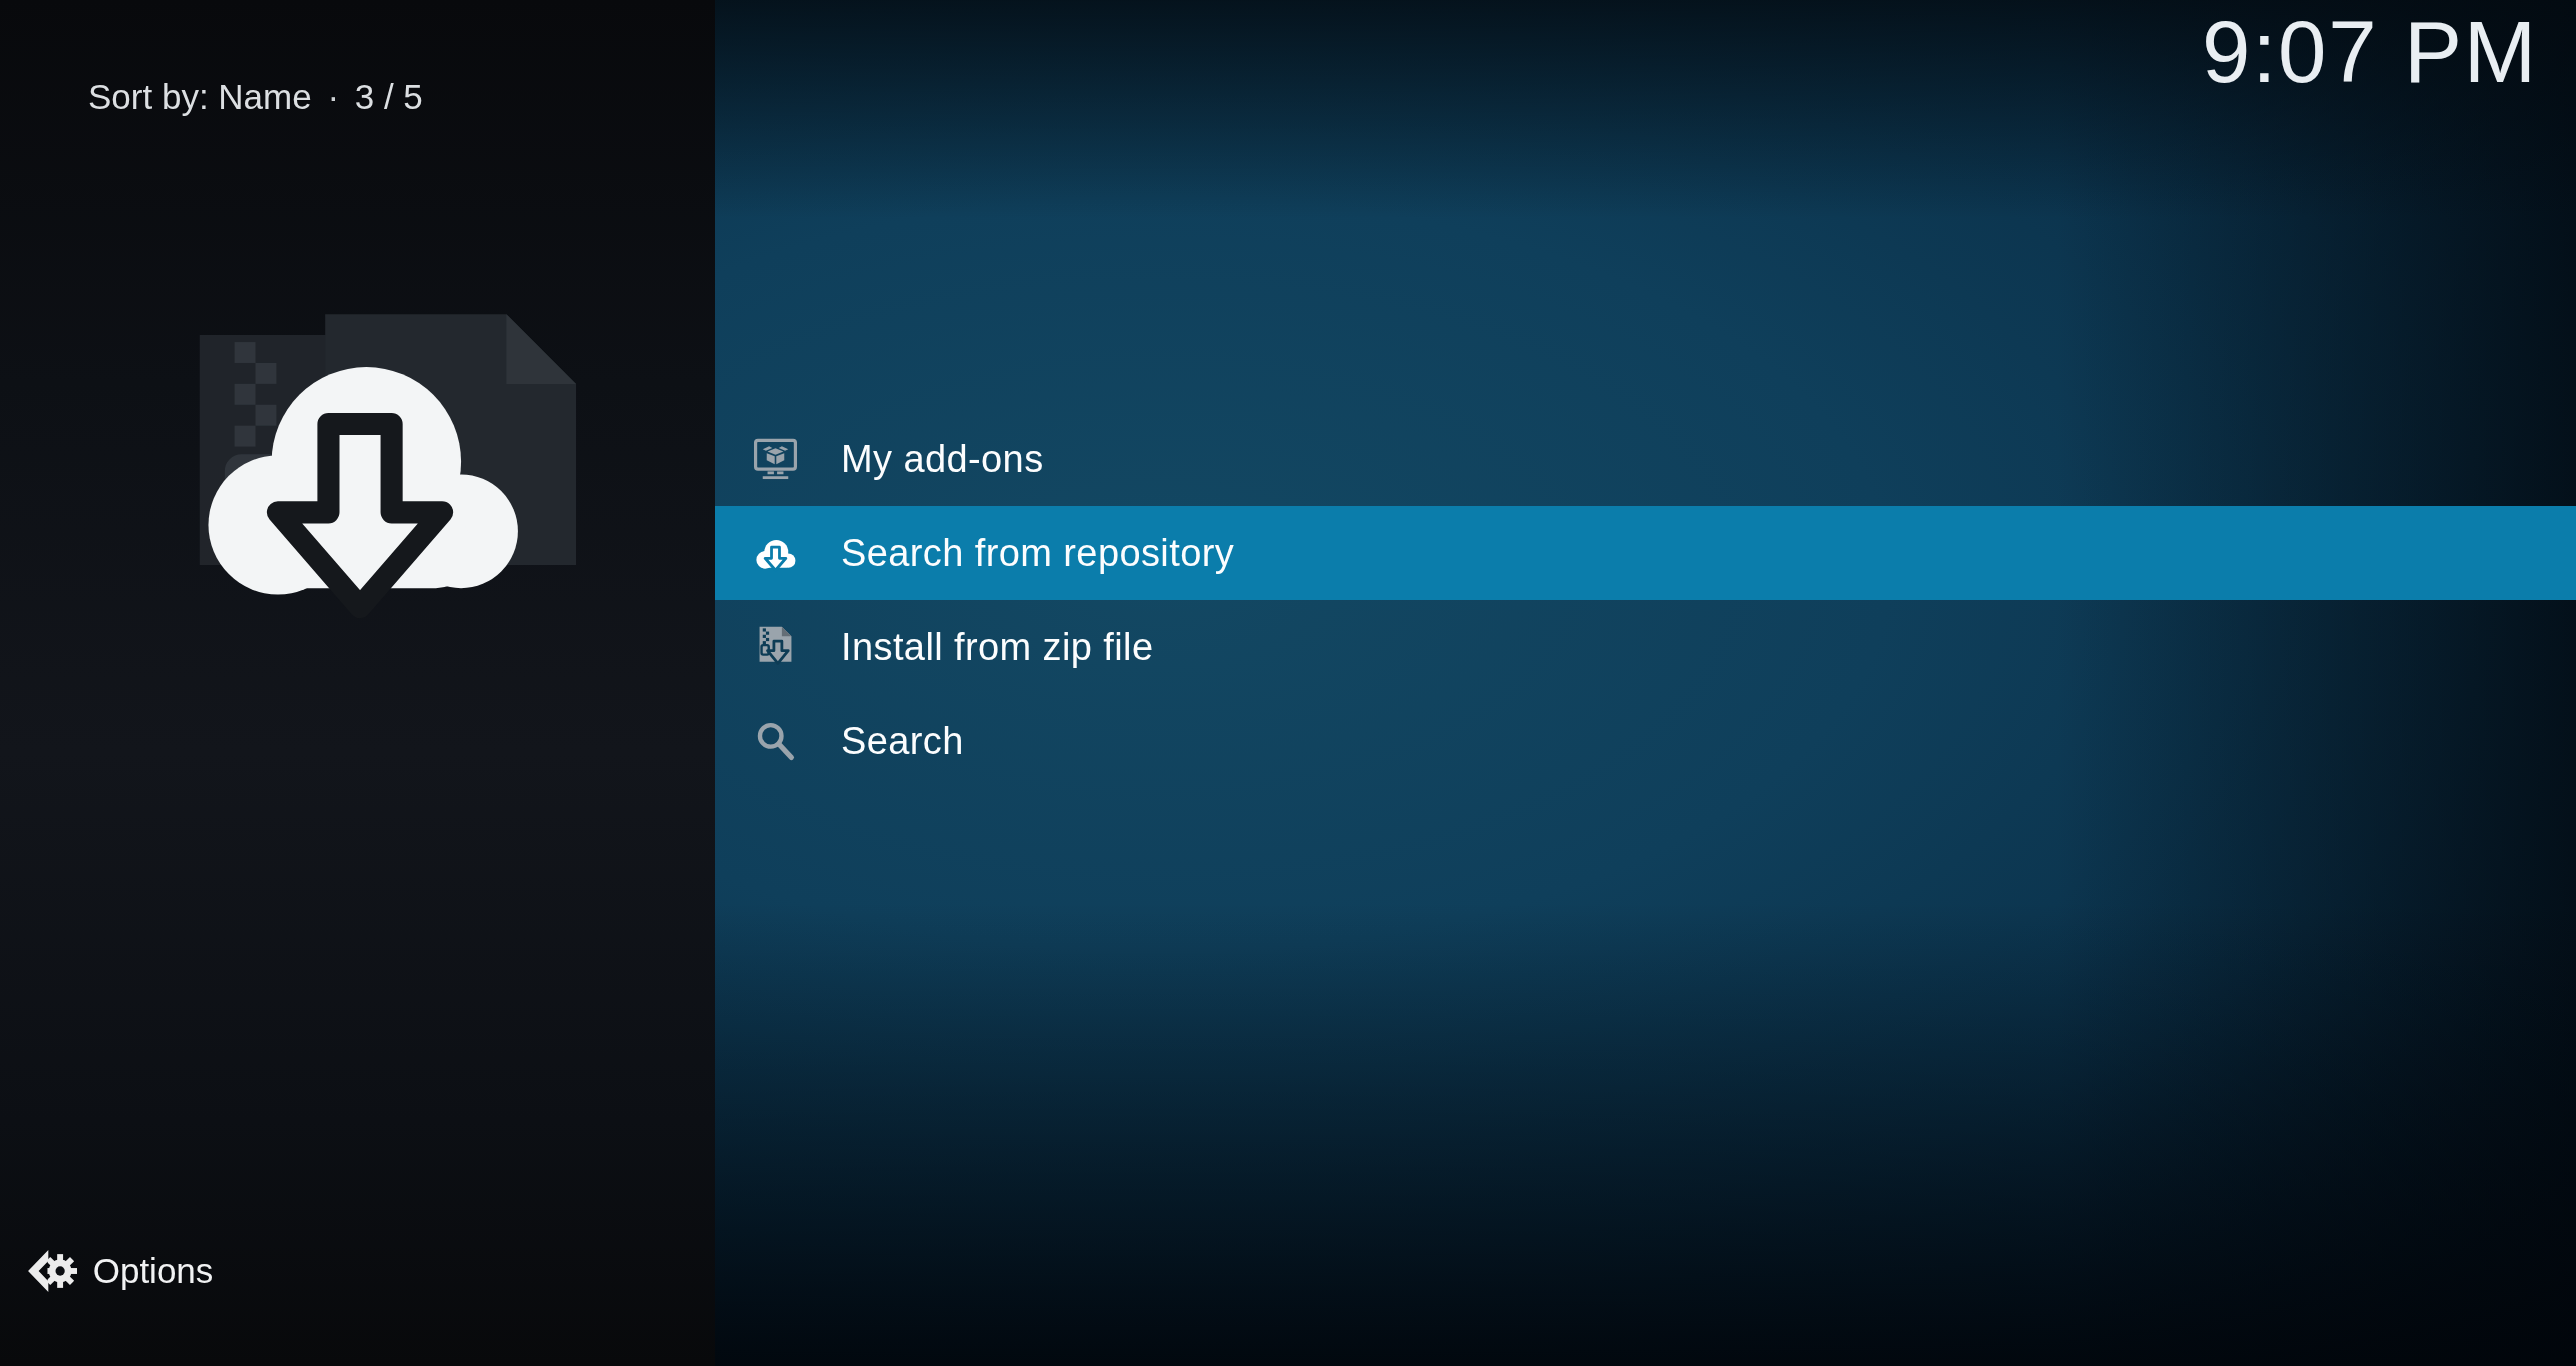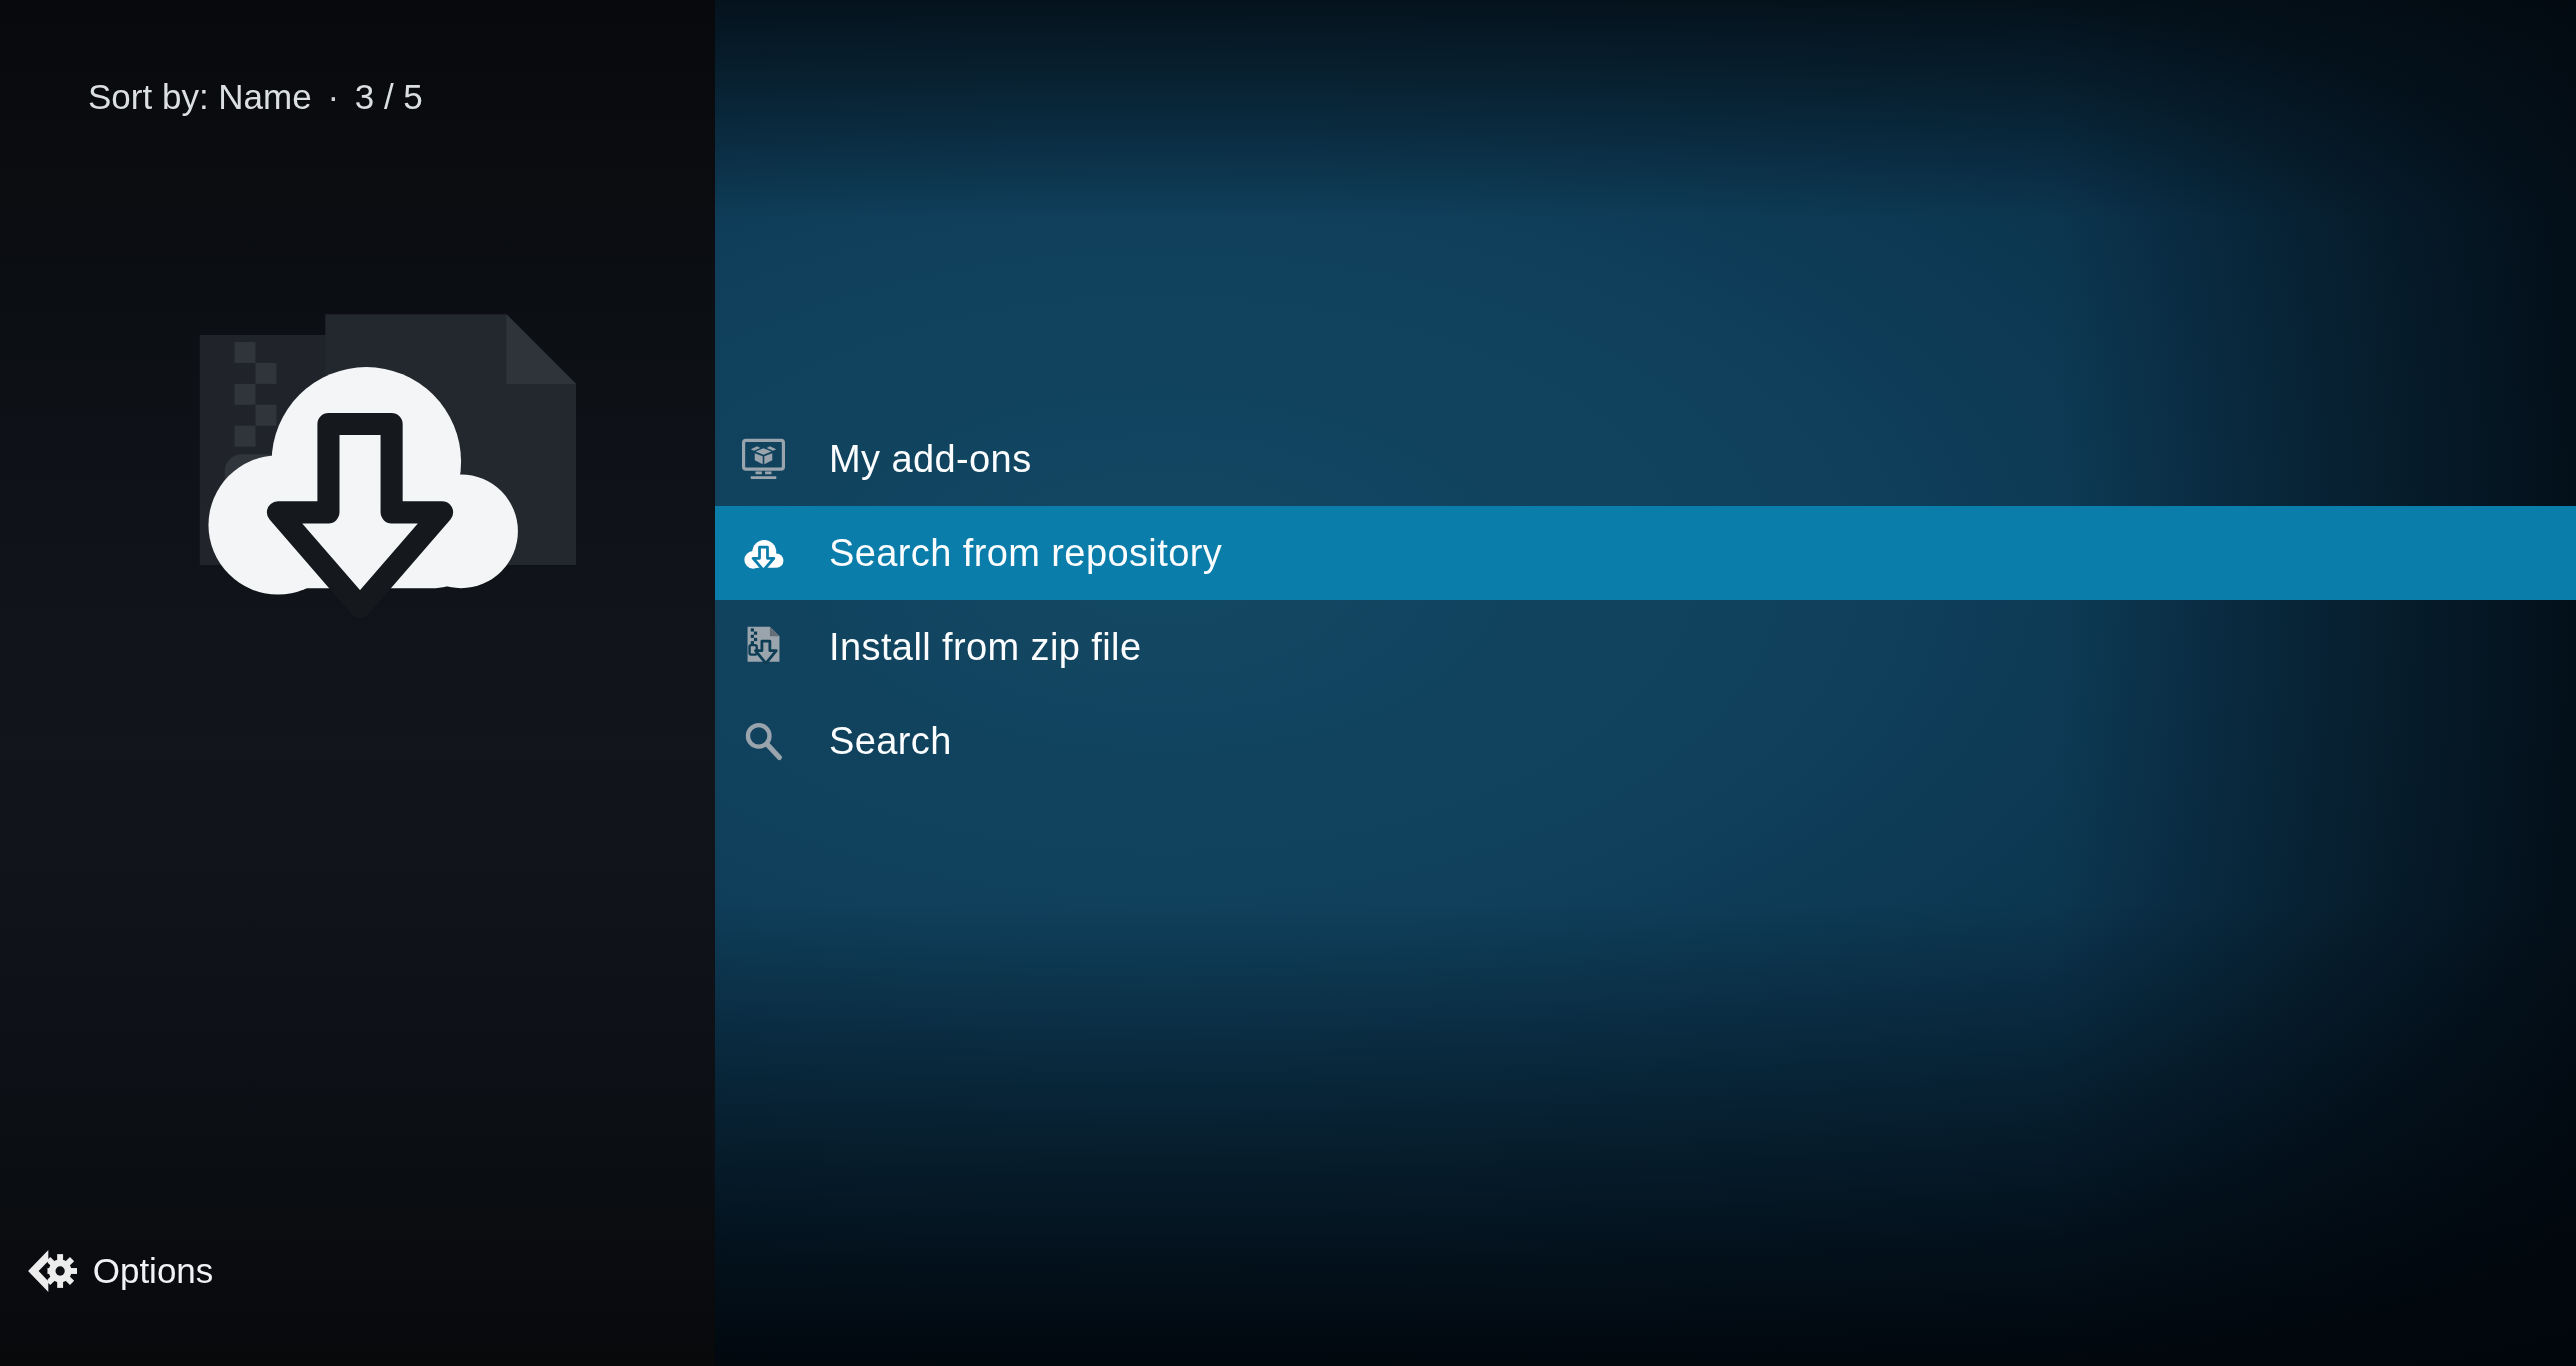--- a/index.html
+++ b/index.html
@@ -33,21 +33,21 @@
     background-image:
       linear-gradient(180deg,rgba(3,10,16,.80) 0%,rgba(3,10,16,0) 16%),
       linear-gradient(0deg,rgba(1,5,10,.92) 0%,rgba(1,5,10,0) 34%),
       linear-gradient(270deg,rgba(2,8,14,.78) 0%,rgba(2,8,14,0) 28%),
       radial-gradient(130% 92% at 24% 42%,#134863 0%,#0f3f5b 30%,#0a3049 55%,#051e32 78%,#020d18 100%);}
   .clock{position:absolute;right:38px;top:1.7px;font-size:87px;font-weight:100;
     color:#e9eef2;letter-spacing:1.7px;white-space:nowrap;}
 
   
   .menu{position:absolute;left:715px;top:412px;right:0;}
-  .menu-row{height:94px;display:flex;align-items:center;padding-left:23px;cursor:pointer;}
+  .menu-row{height:94px;display:flex;align-items:center;padding-left:35px;cursor:pointer;}
   .menu-row.selected{background:var(--highlight);}
   .menu-icon{width:51px;height:51px;flex:0 0 51px;color:var(--icon-gray);
     --arrow-outline:var(--panel-bg);}
   .menu-row.selected .menu-icon{color:#ffffff;--arrow-outline:var(--highlight);}
   .menu-label{margin-left:40px;font-size:38px;font-weight:300;color:#fcfdfe;
     letter-spacing:0.4px;white-space:nowrap;}
   svg{display:block;}
 </style>
 </head>
 <body>
@@ -159,20 +159,21 @@
       </g>
       <use href="#cloud-download-icon" x="2" y="2" width="58" height="58" style="color:#f3f5f6; --arrow-outline:#15181c;"></use>
     </svg>
   </div>
 
 
   <div class="sort-status">
     <span>Sort by: Name</span><span class="sep">·</span><span>3 / 5</span>
   </div>
 
+  <div class="clock">9:07 PM</div>
 
   <div class="menu">
       <div class="menu-row">
     <svg class="menu-icon" viewBox="0 0 58 58" width="51" height="51">
           <use href="#my-addons-icon"></use>
         </svg>
     <span class="menu-label">My add-ons</span>
   </div>
       <div class="menu-row selected">
     <svg class="menu-icon" viewBox="0 0 58 58" width="51" height="51">

